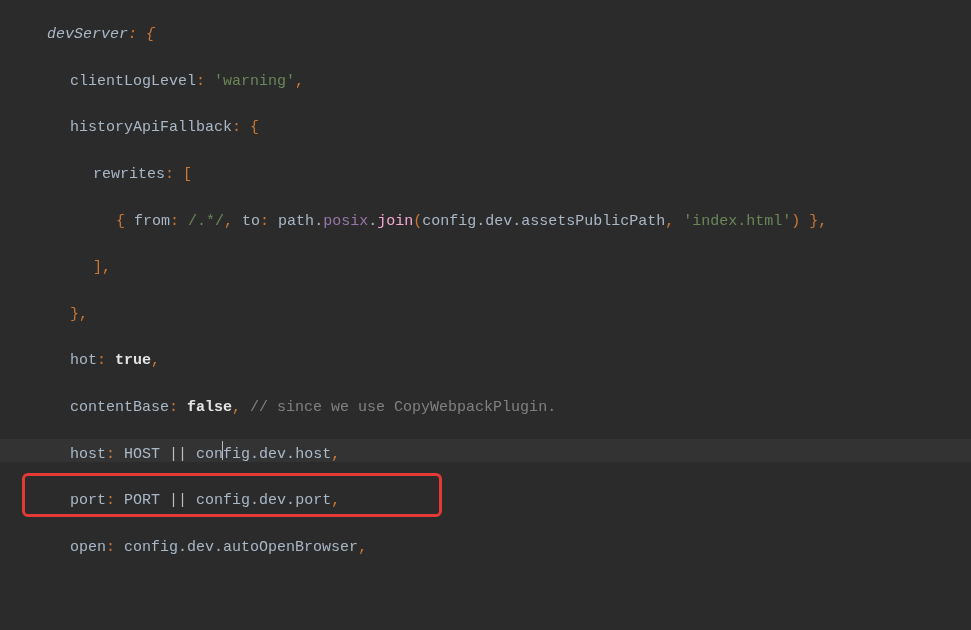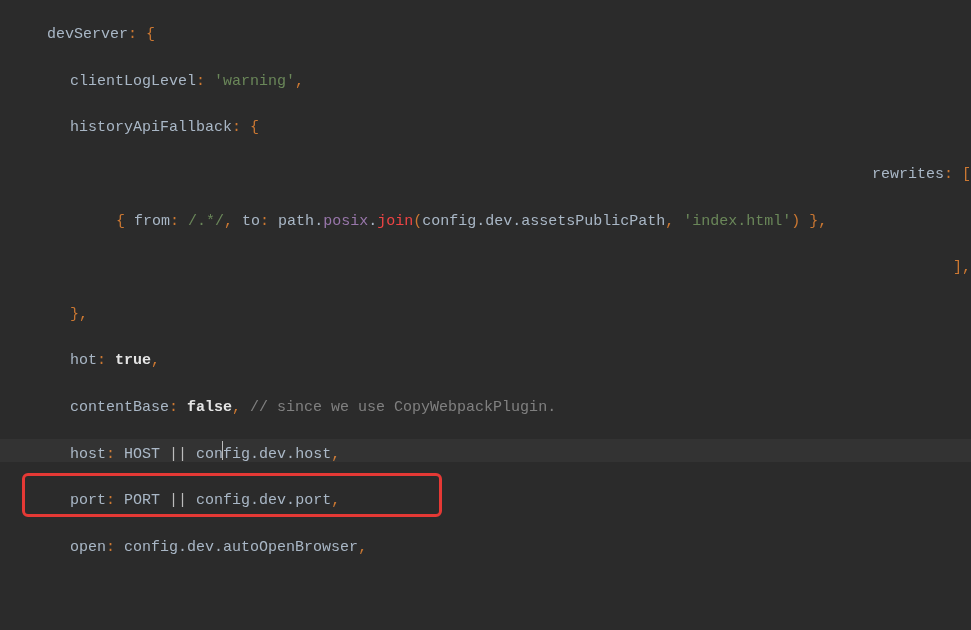--- a/index.html
+++ b/index.html
@@ -12,32 +12,32 @@
     width: 971px;
     height: 630px;
     overflow: hidden;
     position: relative;
   }
   .editor {
     padding: 0 0 0 24px;
     white-space: pre;
   }
   .line { height: 23.3px; display: block; }
-  .i1 { padding-left: 23px; }
+  .i1 { padding-left: 23px; font-style: italic; }
   .i2 { padding-left: 46px; }
-  .i3 { padding-left: 69px; text-align: right; }
+  .i3 { padding-left: 69px; }
   .i4 { padding-left: 92px; }
   .prop { color: #a9b7c6; }
   .punc { color: #cc7832; }
   .str  { color: #6a8759; }
   .kw   { color: #e5e5e5; font-weight: bold; }
   .ident { color: #a9b7c6; }
   .obj   { color: #9876aa; margin-top: 8px; }
   .dot   { color: #a9b7c6; }
-  .method { color: #ef4444; }
+  .method { color: #f9a8d4; }
   .comment { color: #808080; }
   .regex   { color: #6a8759; }
   .white   { color: #bbbbbb; }
   .highlight-box {
     position: absolute;
     left: 22px;
     top: 473px;
     width: 420px;
     height: 44px;
     border: 3px solid #e53935;

